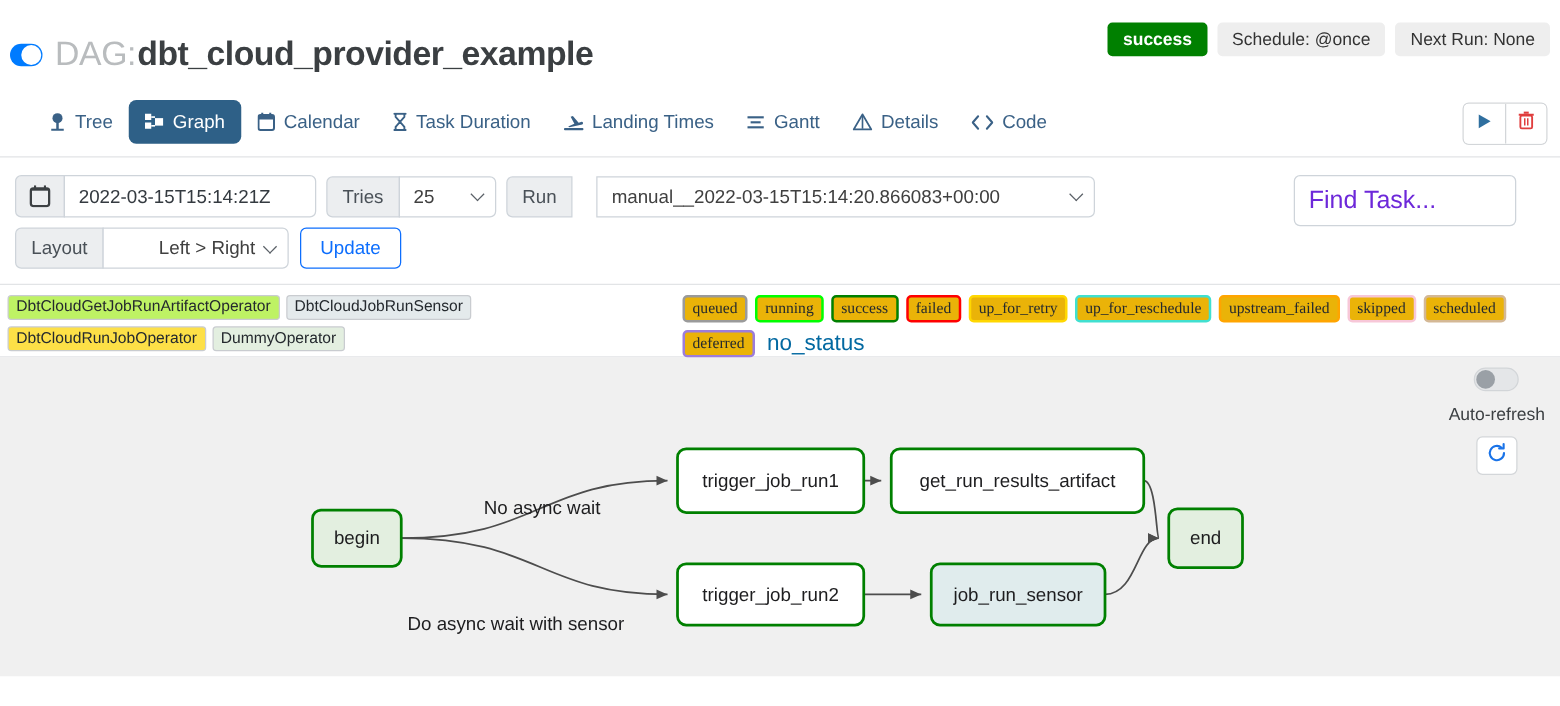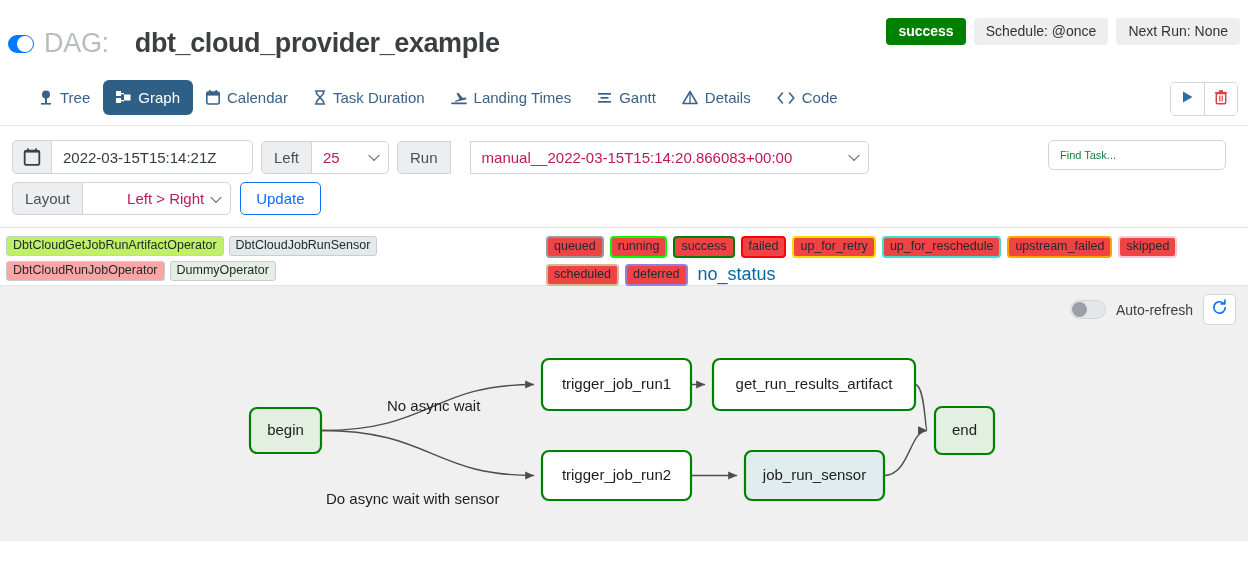--- a/index.html
+++ b/index.html
@@ -45,21 +45,21 @@
     font-size: 27px;
     color: #b9bcbe;
     font-weight: 400;
     letter-spacing: -0.3px;
   }
   .dag-name {
     font-size: 27px;
     color: #3b3f42;
     font-weight: bold;
     letter-spacing: -0.4px;
-    margin-left: 26px;
+    margin-left: 1px;
   }
   .header-badges {
     position: absolute;
     right: 8px;
     top: 18px;
     display: flex;
     gap: 8px;
     align-items: center;
   }
   .badge {
@@ -144,21 +144,21 @@
     padding: 7px 11px;
     color: #343a40;
     display: flex; align-items: center;
     white-space: nowrap;
     font-family: "Liberation Sans", sans-serif;
   }
   .selbox {
     background: #fff;
     font-size: 15px;
     padding: 7px 26px 7px 11px;
-    color: #be185d;
+    color: #404040;
     display: flex; align-items: center;
     white-space: nowrap;
     position: relative;
   }
   .selbox::after {
     content: "";
     position: absolute;
     right: 10px; top: 50%;
     width: 7px; height: 7px;
     border-right: 1.6px solid #5a6067;
@@ -171,28 +171,28 @@
     color: #0d6efd;
     font-size: 15px;
     padding: 7px 15px;
     border-radius: 5px;
     margin-left: 9px;
     cursor: pointer;
     font-family: "Liberation Sans", sans-serif;
   }
   .find-task {
     position: absolute;
-    right: 10px;
+    right: 23px;
     top: 0;
     width: 178px;
     border: 1px solid #ced4da;
     border-radius: 5px;
     background: #fff;
-    font-size: 11px;
-    color: #15803d;
+    font-size: 20px;
+    color: #6d28d9;
     padding: 8px 11px;
   }
   .cal-addon { padding: 7px 10px; }
 
   
   .legend {
     padding: 8px 6px 10px 6px;
     border-bottom: 1px solid #e2e4e6;
     position: relative;
     height: 58px;
@@ -218,24 +218,25 @@
     background: #ffffff;
     color: #24292e;
     line-height: 15px;
     white-space: nowrap;
   }
   .schip {
     font-size: 12.5px;
     padding: 1px 6px 2px;
     border: 2px solid #999;
     border-radius: 4px;
-    background: #ef4444;
+    background: #eab308;
     color: #24292e;
     line-height: 15px;
     white-space: nowrap;
+    font-family: Liberation Serif, serif;
   }
   .nostatus {
     font-size: 18px;
     color: #0369a1;
     line-height: 19px;
     padding: 1px 4px;
     white-space: nowrap;
   }
 
   
@@ -245,20 +246,21 @@
     background: #f0f0f0;
     overflow: hidden;
   }
   .graph-toolbar {
     position: absolute;
     right: 12px; top: 8px;
     display: flex;
     align-items: center;
     gap: 10px;
     z-index: 5;
+    flex-direction: column;
   }
   .switch {
     width: 36px; height: 19px;
     border-radius: 10px;
     background: #e4e6e8;
     border: 1px solid #d2d5d8;
     position: relative;
     cursor: pointer;
   }
   .switch::after {
@@ -429,21 +431,21 @@
         <svg width="18" height="18" viewBox="0 0 14 15">
             <rect x="0.9" y="2.2" width="12.2" height="11.8" rx="1.6" fill="none" stroke="#3c4043" stroke-width="1.5"></rect>
             <rect x="0.9" y="2.2" width="12.2" height="1.6" fill="#3c4043"></rect>
             <rect x="3" y="0.3" width="1.4" height="2.6" fill="#3c4043"></rect>
             <rect x="9.6" y="0.3" width="1.4" height="2.6" fill="#3c4043"></rect>
           </svg>
       </div>
       <div class="txtinput" style="min-width:202px;">2022-03-15T15:14:21Z</div>
     </div>
     <div class="igroup" style="margin-left:8px;">
-      <div class="addon">Left</div>
+      <div class="addon">Tries</div>
       <div class="selbox" style="min-width:78px;">25</div>
     </div>
     <div class="igroup" style="margin-left:8px;gap:20px;">
       <div class="addon">Run</div>
       <div class="selbox" style="min-width:399px;">manual__2022-03-15T15:14:20.866083+00:00</div>
     </div>
     <div class="find-task">Find Task...</div>
   </div>
 
   <div class="frow">
@@ -452,21 +454,21 @@
       <div class="selbox" style="min-width:135px;padding-left:44px;">Left &gt; Right</div>
     </div>
     <button class="btn-update">Update</button>
   </div>
 </div>
 
 <div class="legend">
   <div class="legend-col-ops" id="legend-operators">
       <span class="lchip" style="background: #bef264;">DbtCloudGetJobRunArtifactOperator</span>
       <span class="lchip" style="background: rgb(228, 234, 236);">DbtCloudJobRunSensor</span>
-      <span class="lchip" style="background: #fca5a5;">DbtCloudRunJobOperator</span>
+      <span class="lchip" style="background: #fde047;">DbtCloudRunJobOperator</span>
       <span class="lchip" style="background: rgb(227, 239, 224);">DummyOperator</span>
     </div>
   <div class="legend-col-states" id="legend-states">
       <span class="schip" style="border-color: rgb(154, 154, 154);">queued</span>
       <span class="schip" style="border-color: rgb(0, 255, 0);">running</span>
       <span class="schip" style="border-color: rgb(0, 128, 0);">success</span>
       <span class="schip" style="border-color: rgb(255, 0, 0);">failed</span>
       <span class="schip" style="border-color: rgb(255, 215, 0);">up_for_retry</span>
       <span class="schip" style="border-color: rgb(64, 224, 208);">up_for_reschedule</span>
       <span class="schip" style="border-color: rgb(255, 165, 0);">upstream_failed</span>

